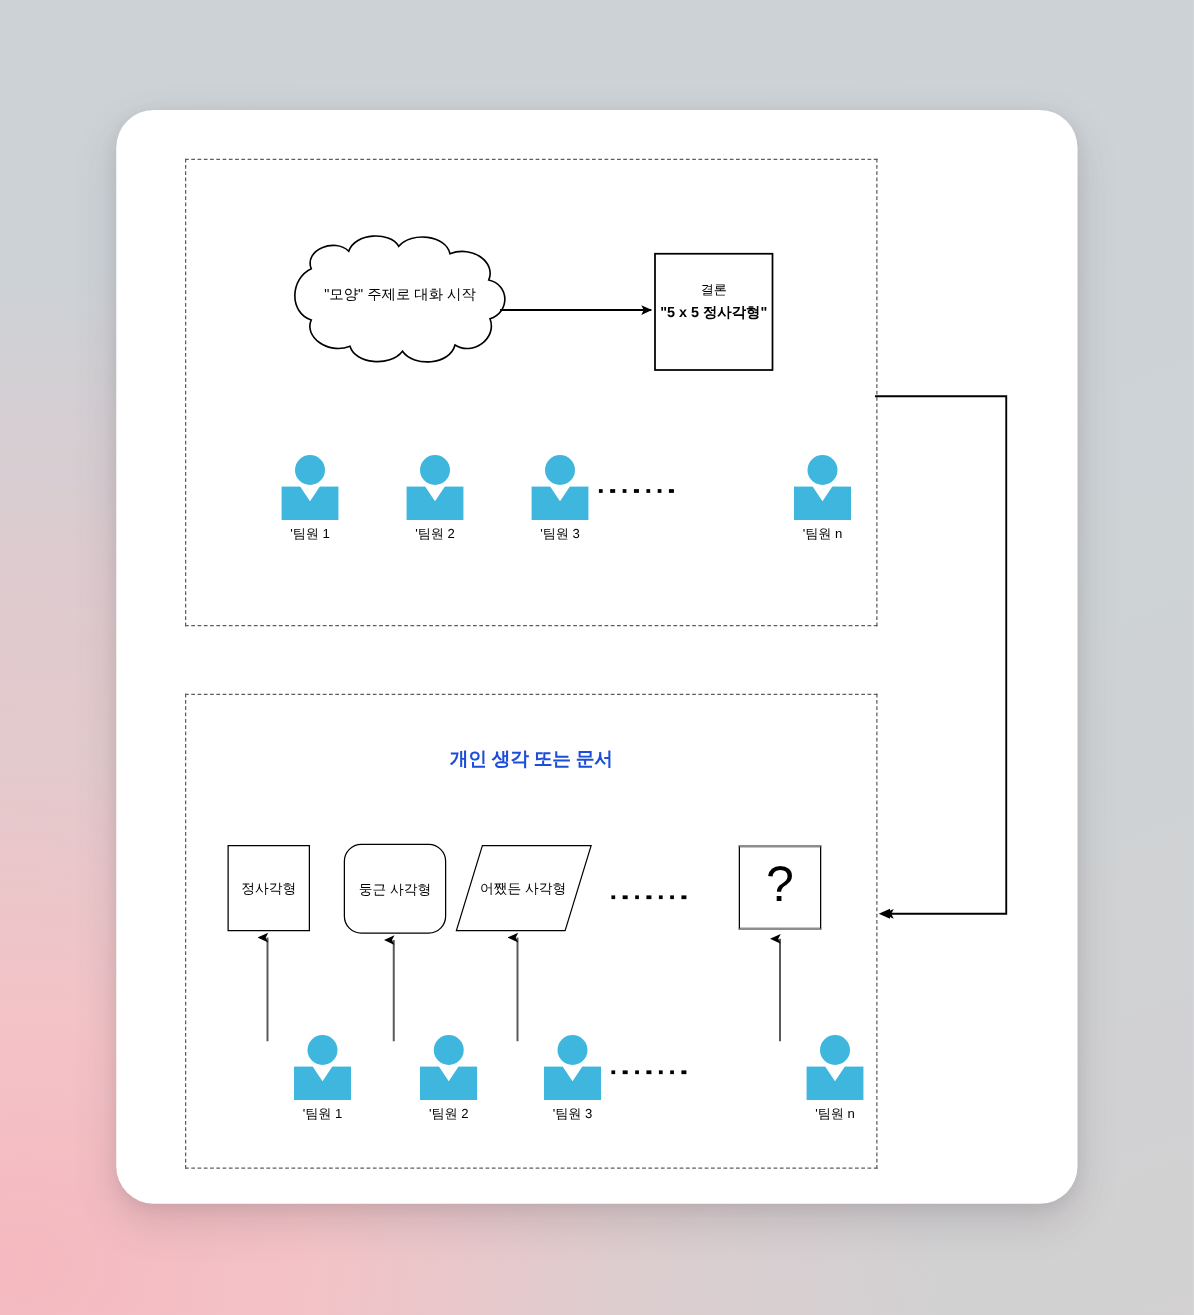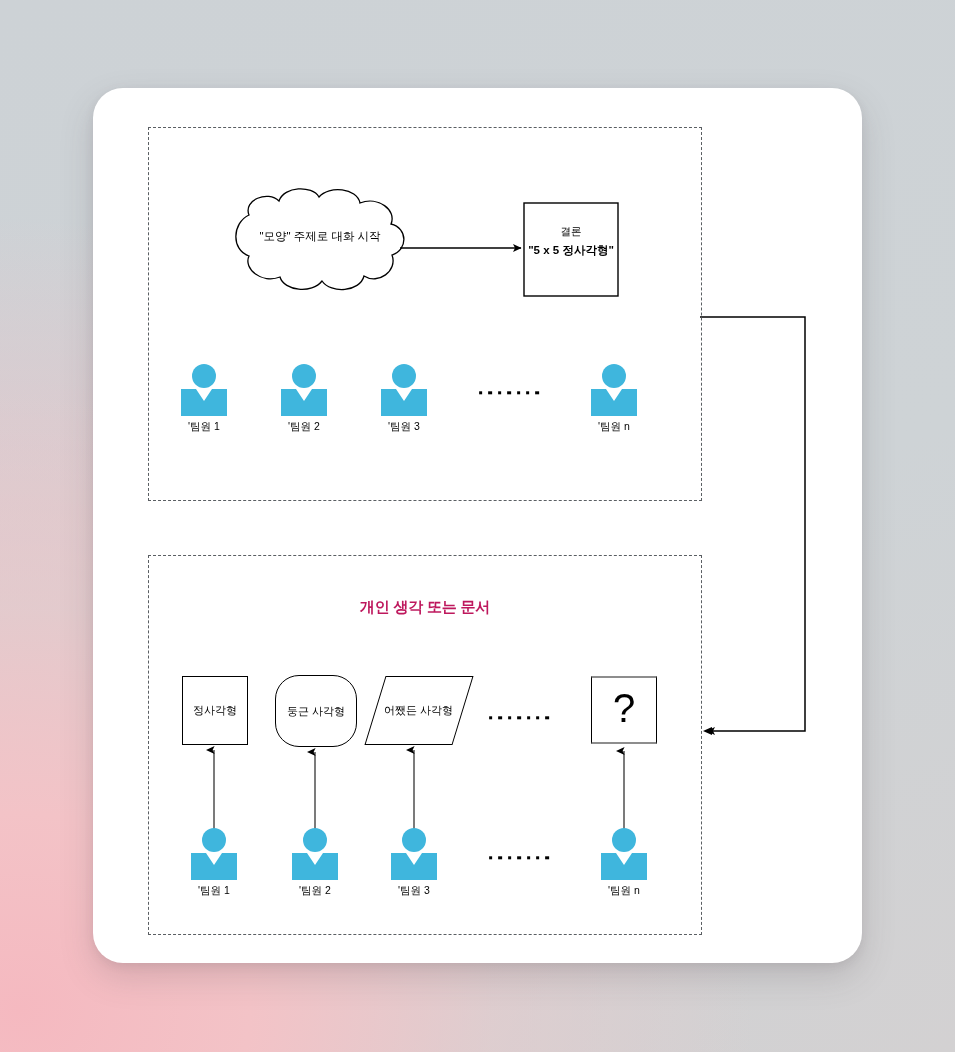--- a/index.html
+++ b/index.html
@@ -25,41 +25,41 @@
   }
   
   .section{
     position:absolute;border:1.4px dashed #5a5f63;background:transparent;
   }
   #section-top{left:148px;top:127px;width:552px;height:372px;}
   #section-bottom{left:148px;top:555px;width:552px;height:378px;}
 
   .section-title{
     position:absolute;left:0;right:0;text-align:center;
-    font-size:15px;font-weight:bold;color:#be185d;letter-spacing:-0.2px;
+    font-size:15px;font-weight:bold;color:#1d4ed8;letter-spacing:-0.2px;
   }
 
   
   #vector{position:absolute;left:0;top:0;width:955px;height:1052px;pointer-events:none;}
 
   .cloud-text{
     position:absolute;left:320px;top:236px;transform:translate(-50%,-50%);
     font-size:11.5px;color:#000;white-space:nowrap;font-weight:normal;
   }
   .box-line1{
     position:absolute;left:571px;top:232px;transform:translate(-50%,-50%);
     font-size:10.5px;color:#000;white-space:nowrap;
   }
   .box-line2{
     position:absolute;left:571px;top:250px;transform:translate(-50%,-50%);
     font-size:11.5px;color:#000;white-space:nowrap;font-weight:bold;
   }
 
   
-  .person{position:absolute;width:46px;height:52px;}
+  .person{position:absolute;width:46px;height:52px;margin-left:44px;}
   .person .head{
     position:absolute;left:50%;top:0;transform:translateX(-50%);
     width:24px;height:24px;border-radius:50%;background:#3fb6dd;
   }
   .person .body{
     position:absolute;left:0;top:25px;width:46px;height:27px;background:#3fb6dd;
     clip-path:polygon(0 0, 15px 0, 23px 12px, 31px 0, 46px 0, 46px 27px, 0 27px);
   }
   .person-label{
     position:absolute;top:56px;left:50%;transform:translateX(-50%);
@@ -72,21 +72,21 @@
     transform:translate(-50%,-50%);
   }
   .dots i{width:3.4px;height:3.4px;background:#000;border-radius:0;display:block;}
 
   
   .shape{
     position:absolute;display:flex;align-items:center;justify-content:center;
     font-size:11px;color:#000;background:#fff;white-space:nowrap;
   }
   #shape-square{left:182px;top:676px;width:64px;height:67px;border:1.3px solid #000;font-family:Liberation Mono, monospace;}
-  #shape-rounded{left:275px;top:675px;width:80px;height:70px;border:1.4px solid #000;border-radius:24px;}
+  #shape-rounded{left:275px;top:675px;width:80px;height:70px;border:1.4px solid #000;border-radius:14px;}
   #shape-parallel{
     left:375px;top:676px;width:86px;height:67px;border:1.3px solid #000;
     transform:skewX(-17deg);
   }
   #shape-parallel span{display:block;transform:skewX(17deg);}
   #shape-question{
     left:591px;top:676px;width:66px;height:68px;
     border-left:1.4px solid #000;border-right:1.4px solid #000;
     border-top:2.6px solid #8d8d8d;border-bottom:2.6px solid #8d8d8d;
     font-size:40px;line-height:1;font-weight:normal;color:#000;

